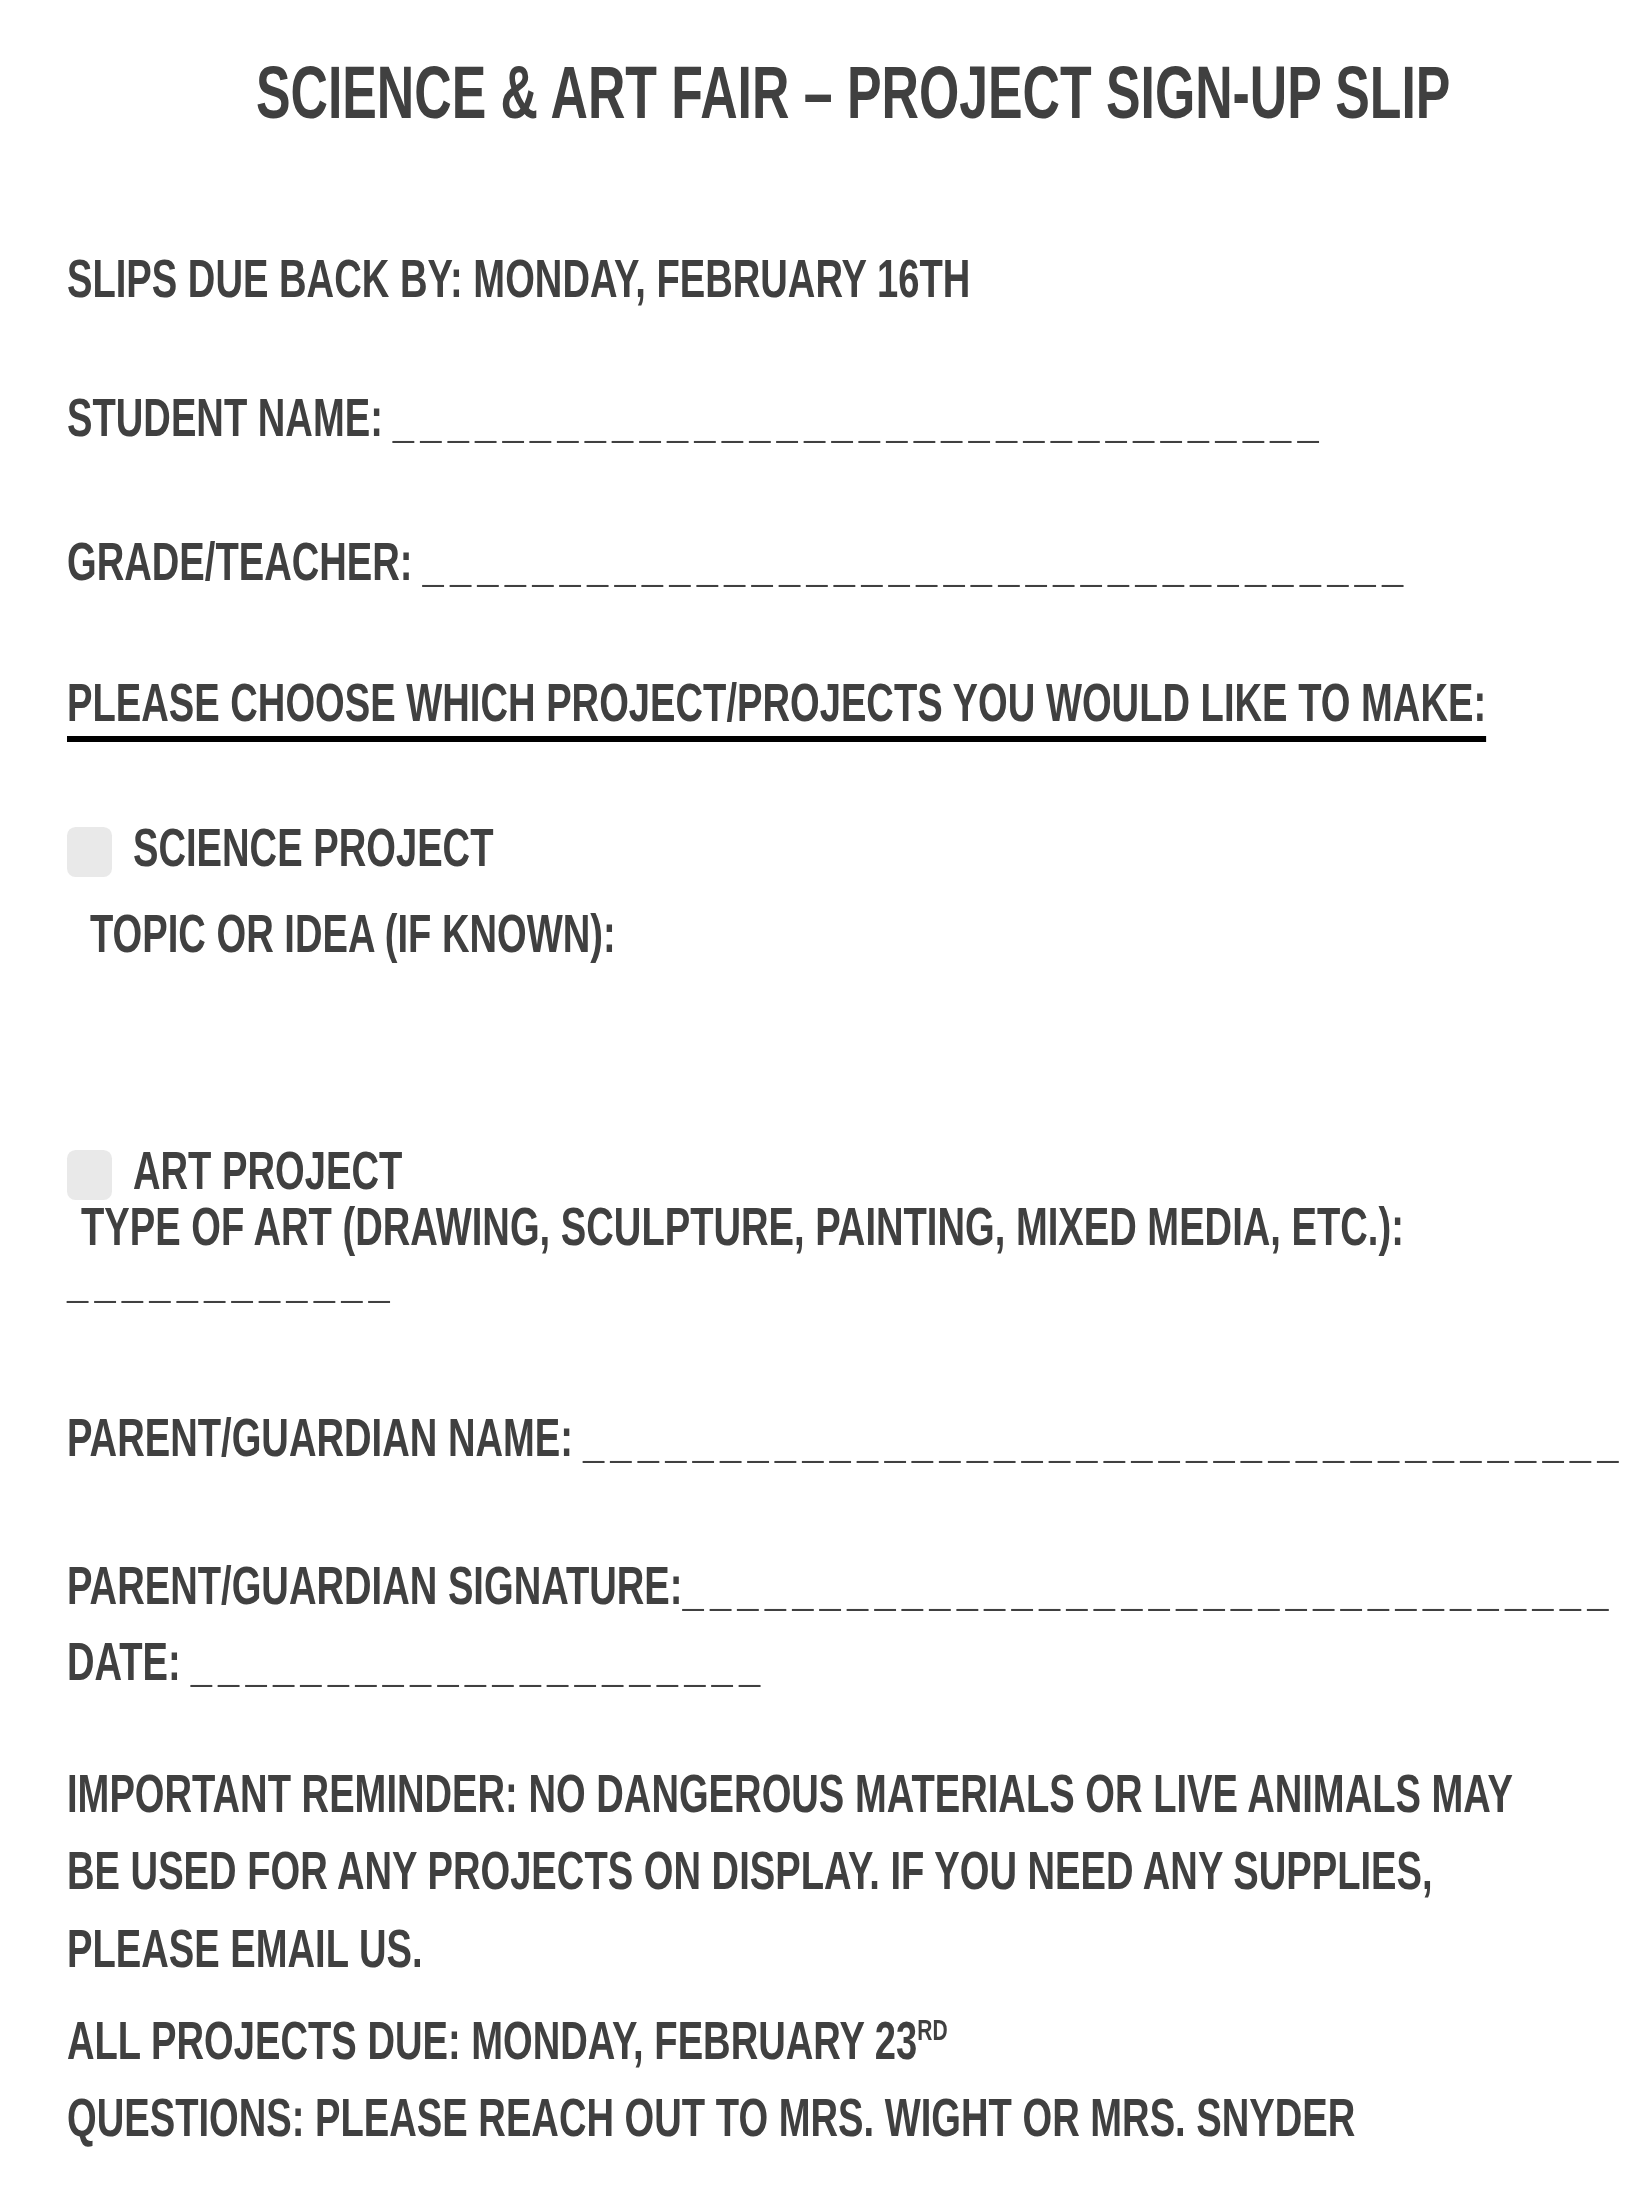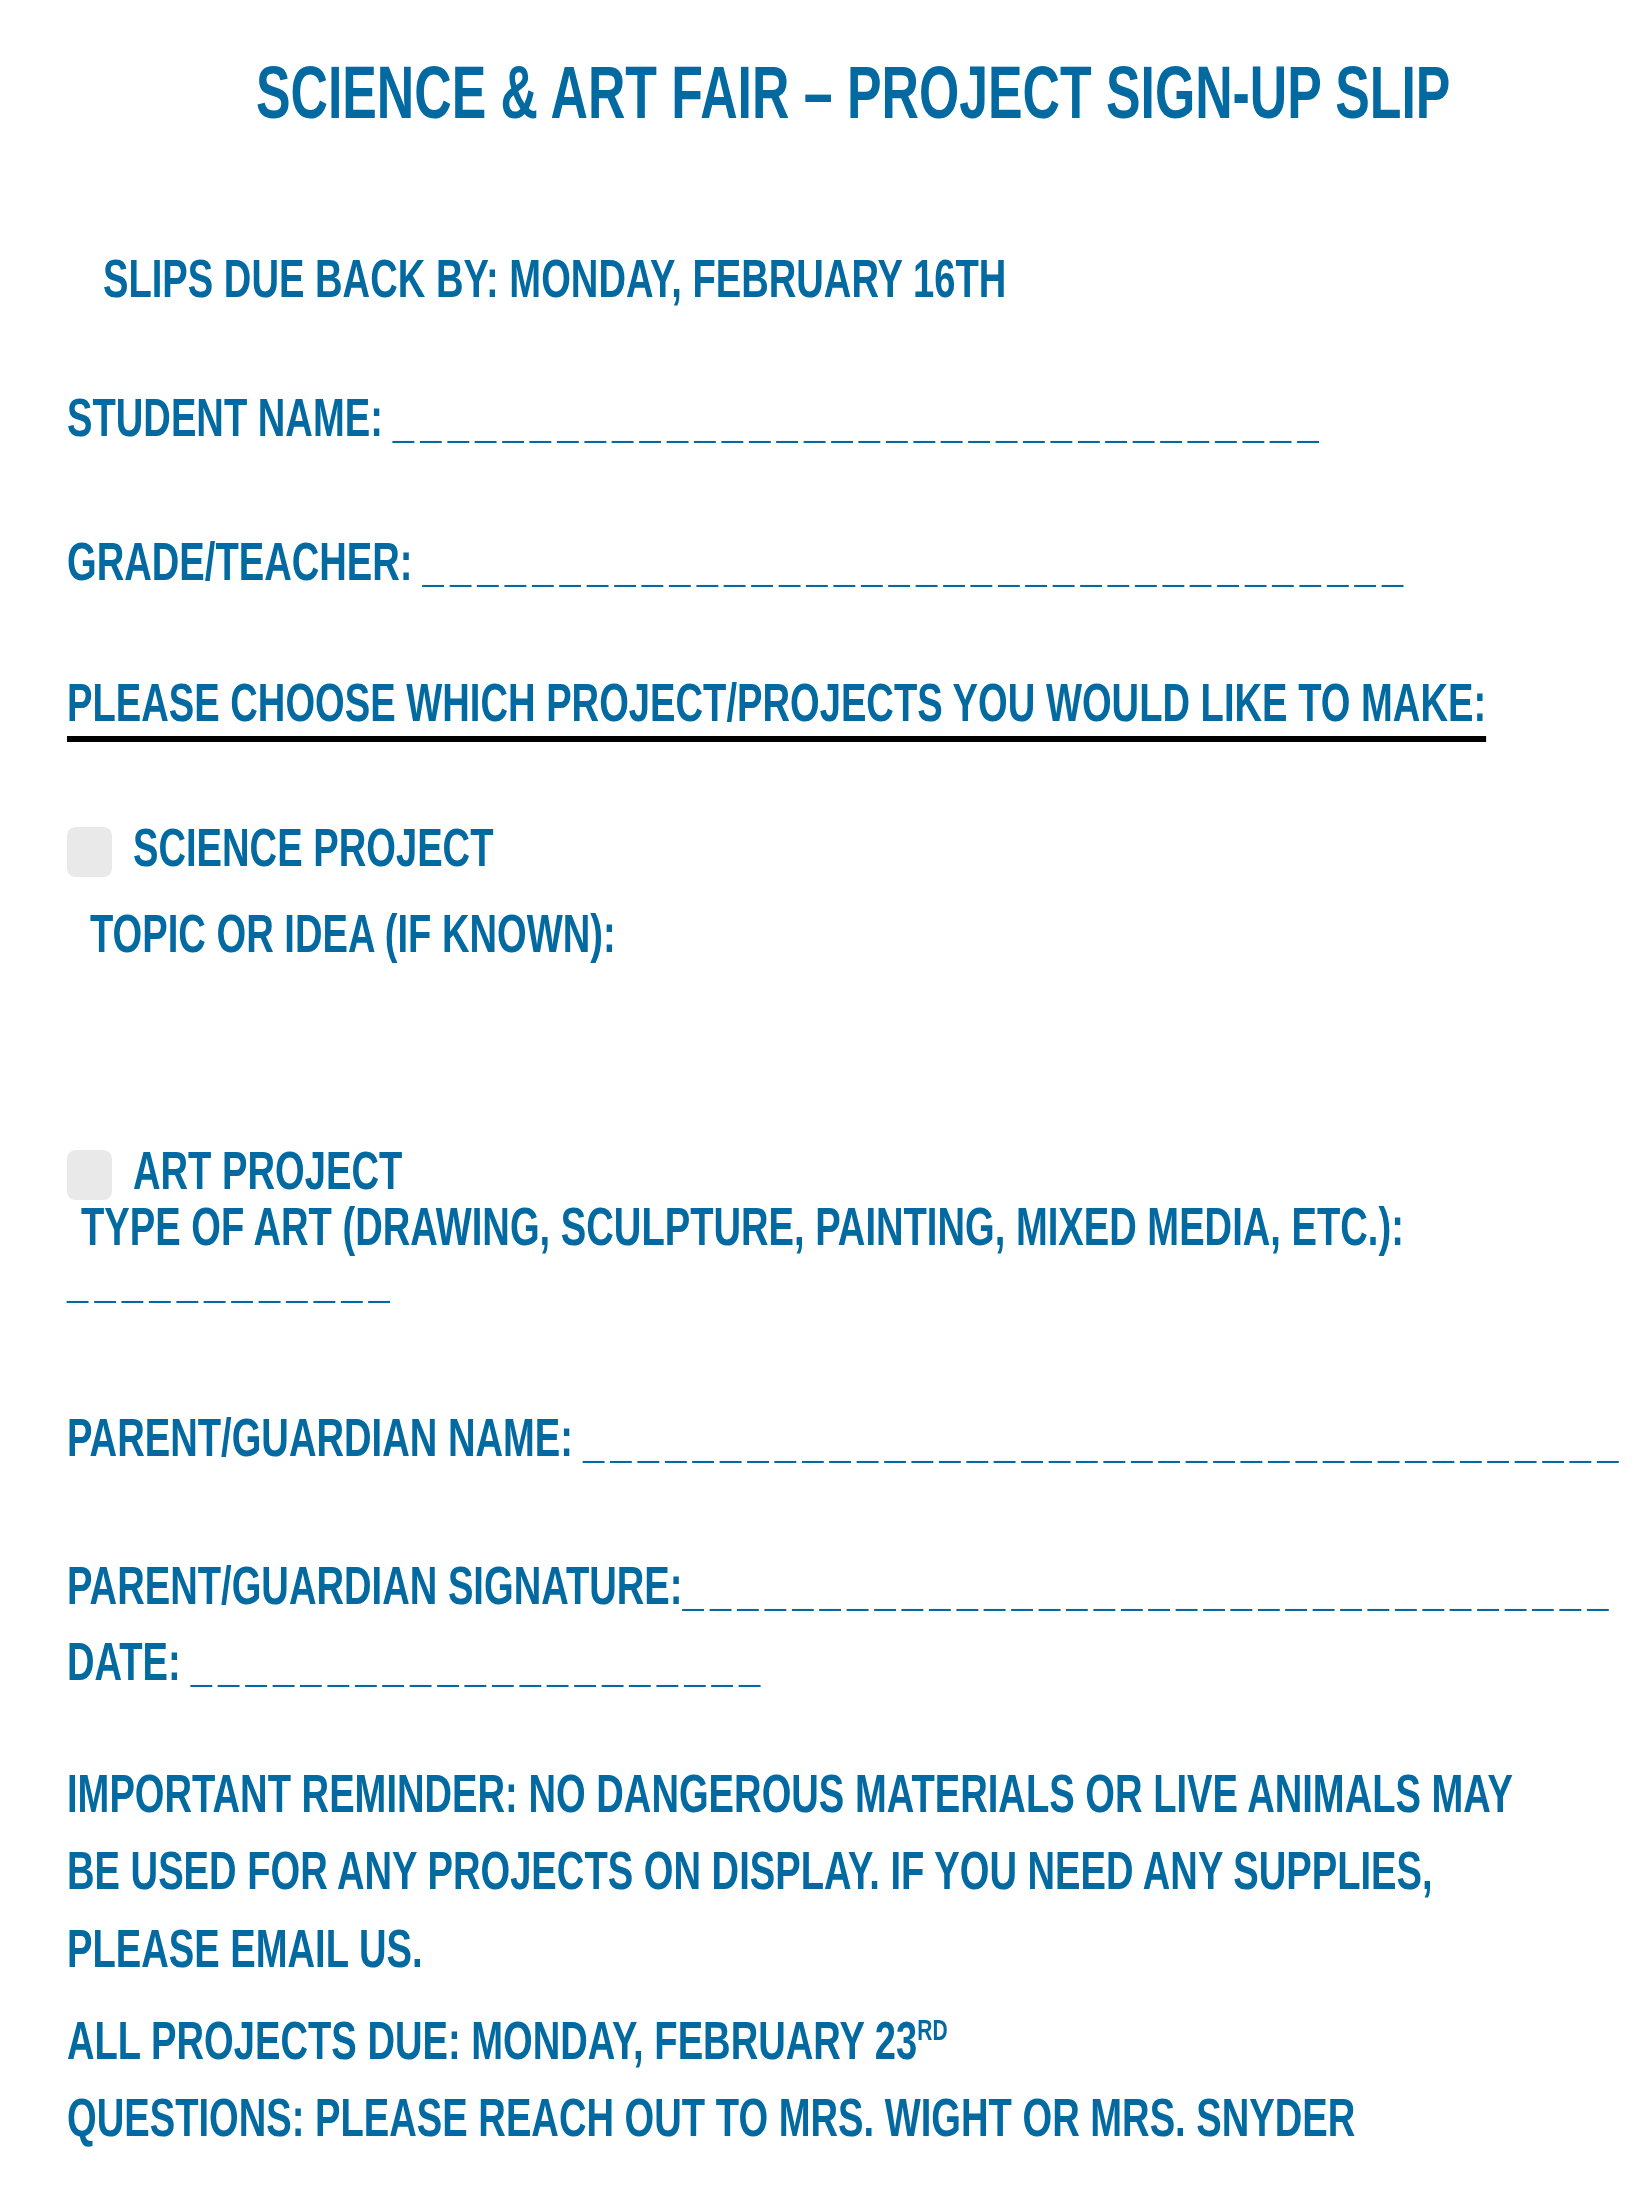--- a/index.html
+++ b/index.html
@@ -3,21 +3,21 @@
 <meta charset="utf-8">
 <style>
   html,body { margin:0; padding:0; background:#ffffff; }
   .page {
     position:relative;
     width:1652px; height:2202px;
     background:#ffffff;
     overflow:hidden;
     font-family:"Liberation Sans", sans-serif;
     font-weight:700;
-    color:#0369a1;
+    color:#404040;
   }
   .line {
     position:absolute;
     left:67px;
     white-space:nowrap;
     font-size:53px;
     line-height:1.1;
   }
   .scale {
     display:inline-block;
@@ -75,21 +75,21 @@
 </style>
 </head>
 <body>
 
 <div class="page">
 
   <div class="title-wrap">
     <span class="scale">SCIENCE &amp; ART FAIR – PROJECT SIGN-UP SLIP</span>
   </div>
 
-  <div class="line" style="top:250px;margin-left:36px;">
+  <div class="line" style="top:250px;">
     <span class="scale">SLIPS DUE BACK BY: MONDAY, FEBRUARY 16TH</span>
   </div>
 
   <div class="line" style="top:389px;">
     <span class="scale"><span>STUDENT NAME:</span><span class="blank">__________________________________</span></span>
   </div>
 
   <div class="line" style="top:533px;">
     <span class="scale"><span>GRADE/TEACHER:</span><span class="blank">____________________________________</span></span>
   </div>

